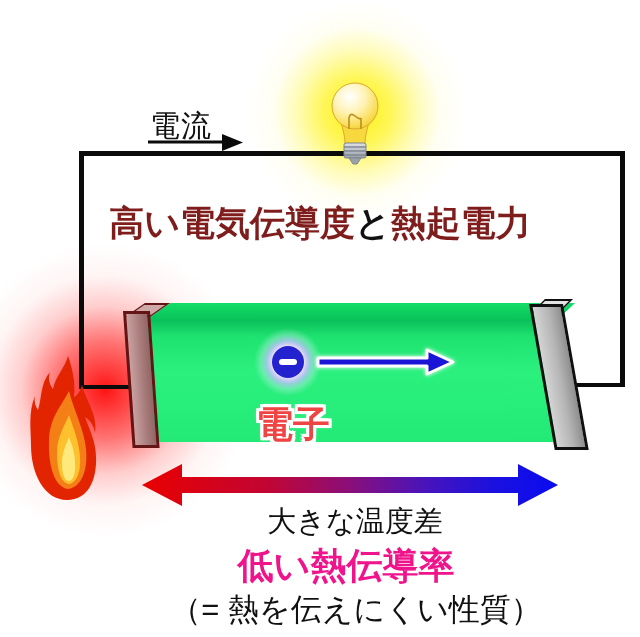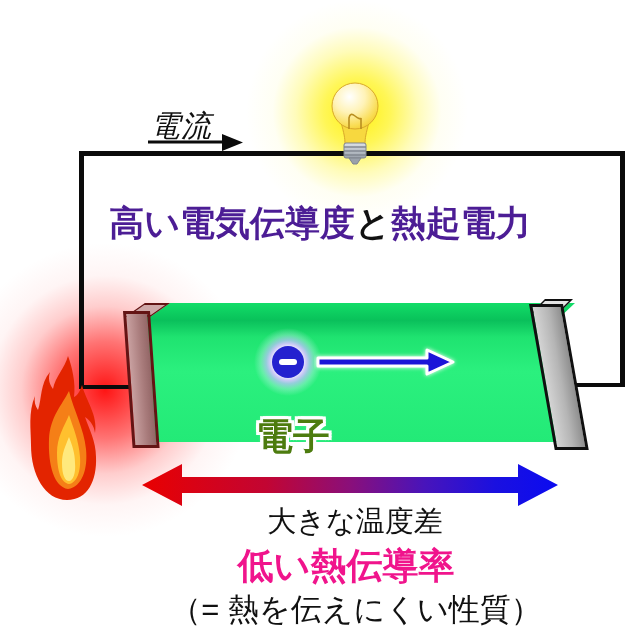--- a/index.html
+++ b/index.html
@@ -19,23 +19,23 @@
 
   
   .wire{background:#0b0b0b;}
   .wire-top{left:79px;top:151px;width:546px;height:5px;}
   .wire-left{left:79px;top:151px;width:5px;height:238px;}
   .wire-left-stub{left:79px;top:385px;width:50px;height:4px;}
   .wire-right{left:620px;top:151px;width:5px;height:236px;}
   .wire-right-stub{left:577px;top:383px;width:48px;height:4px;}
 
   
-  .current-label{left:150px;top:106px;font-size:30px;color:#111;letter-spacing:1px;font-style:italic;}
+  .current-label{left:150px;top:106px;font-size:30px;color:#111;letter-spacing:1px;}
   .heading1{left:0;top:200px;width:640px;text-align:center;font-size:35px;font-weight:bold;letter-spacing:0px;}
-  .heading1 .blue{color:#4c1d95;}
+  .heading1 .blue{color:#7f1d1d;}
   .heading1 .black{color:#111;}
   .heading2{left:0;top:247px;width:640px;text-align:center;font-size:30px;color:#111;}
   .temp-label{left:0;top:502px;width:710px;text-align:center;font-size:29px;color:#111;}
   .lowk-label{left:0;top:542px;width:692px;text-align:center;font-size:36px;font-weight:bold;color:#f0148c;}
   .lowk-sub{left:0;top:589px;width:712px;text-align:center;font-size:31px;color:#111;}
 
   
   .bar-top{left:135px;top:303px;width:422px;height:17px;background:linear-gradient(180deg,#12dd68,#09c25a);
     transform:skewX(-46.6deg);transform-origin:left bottom;}
   .bar-front{left:135px;top:320px;width:422px;height:122px;
@@ -52,21 +52,21 @@
   .electrode-right{left:529px;top:304px;width:28px;height:140px;
     background:linear-gradient(90deg,#d4d4d4 0%,#b5b5b5 55%,#8f8f8f 100%);
     border:3px solid #101010;transform:skewX(10deg);transform-origin:left top;}
 
   
   .electron-halo{left:254px;top:328px;width:68px;height:68px;border-radius:50%;
     background:radial-gradient(closest-side,#ffffff 0%,#ffffff 40%,#c9c9f5 54%,
       rgba(185,195,250,0.75) 64%,rgba(220,240,255,0.32) 80%,rgba(255,255,255,0) 100%);}
   .electron-circle{left:272px;top:346px;width:32px;height:32px;border-radius:50%;background:#2421cf;}
   .electron-minus{position:absolute;left:7px;top:13px;width:18px;height:6px;border-radius:3px;background:#ffffff;}
-  .electron-label{left:248px;top:412px;width:90px;text-align:center;font-size:37px;font-weight:bold;color:#4d7c0f;
+  .electron-label{left:248px;top:400px;width:90px;text-align:center;font-size:37px;font-weight:bold;color:#ef4444;
     text-shadow:-3px -3px 0 #fff,0 -3px 0 #fff,3px -3px 0 #fff,-3px 0 0 #fff,3px 0 0 #fff,
       -3px 3px 0 #fff,0 3px 0 #fff,3px 3px 0 #fff,0 0 5px #fff;}
 </style>
 </head>
 <body>
 
 <div class="stage">
 
   <div class="abs glow-yellow"></div>
   <div class="abs glow-red"></div>

